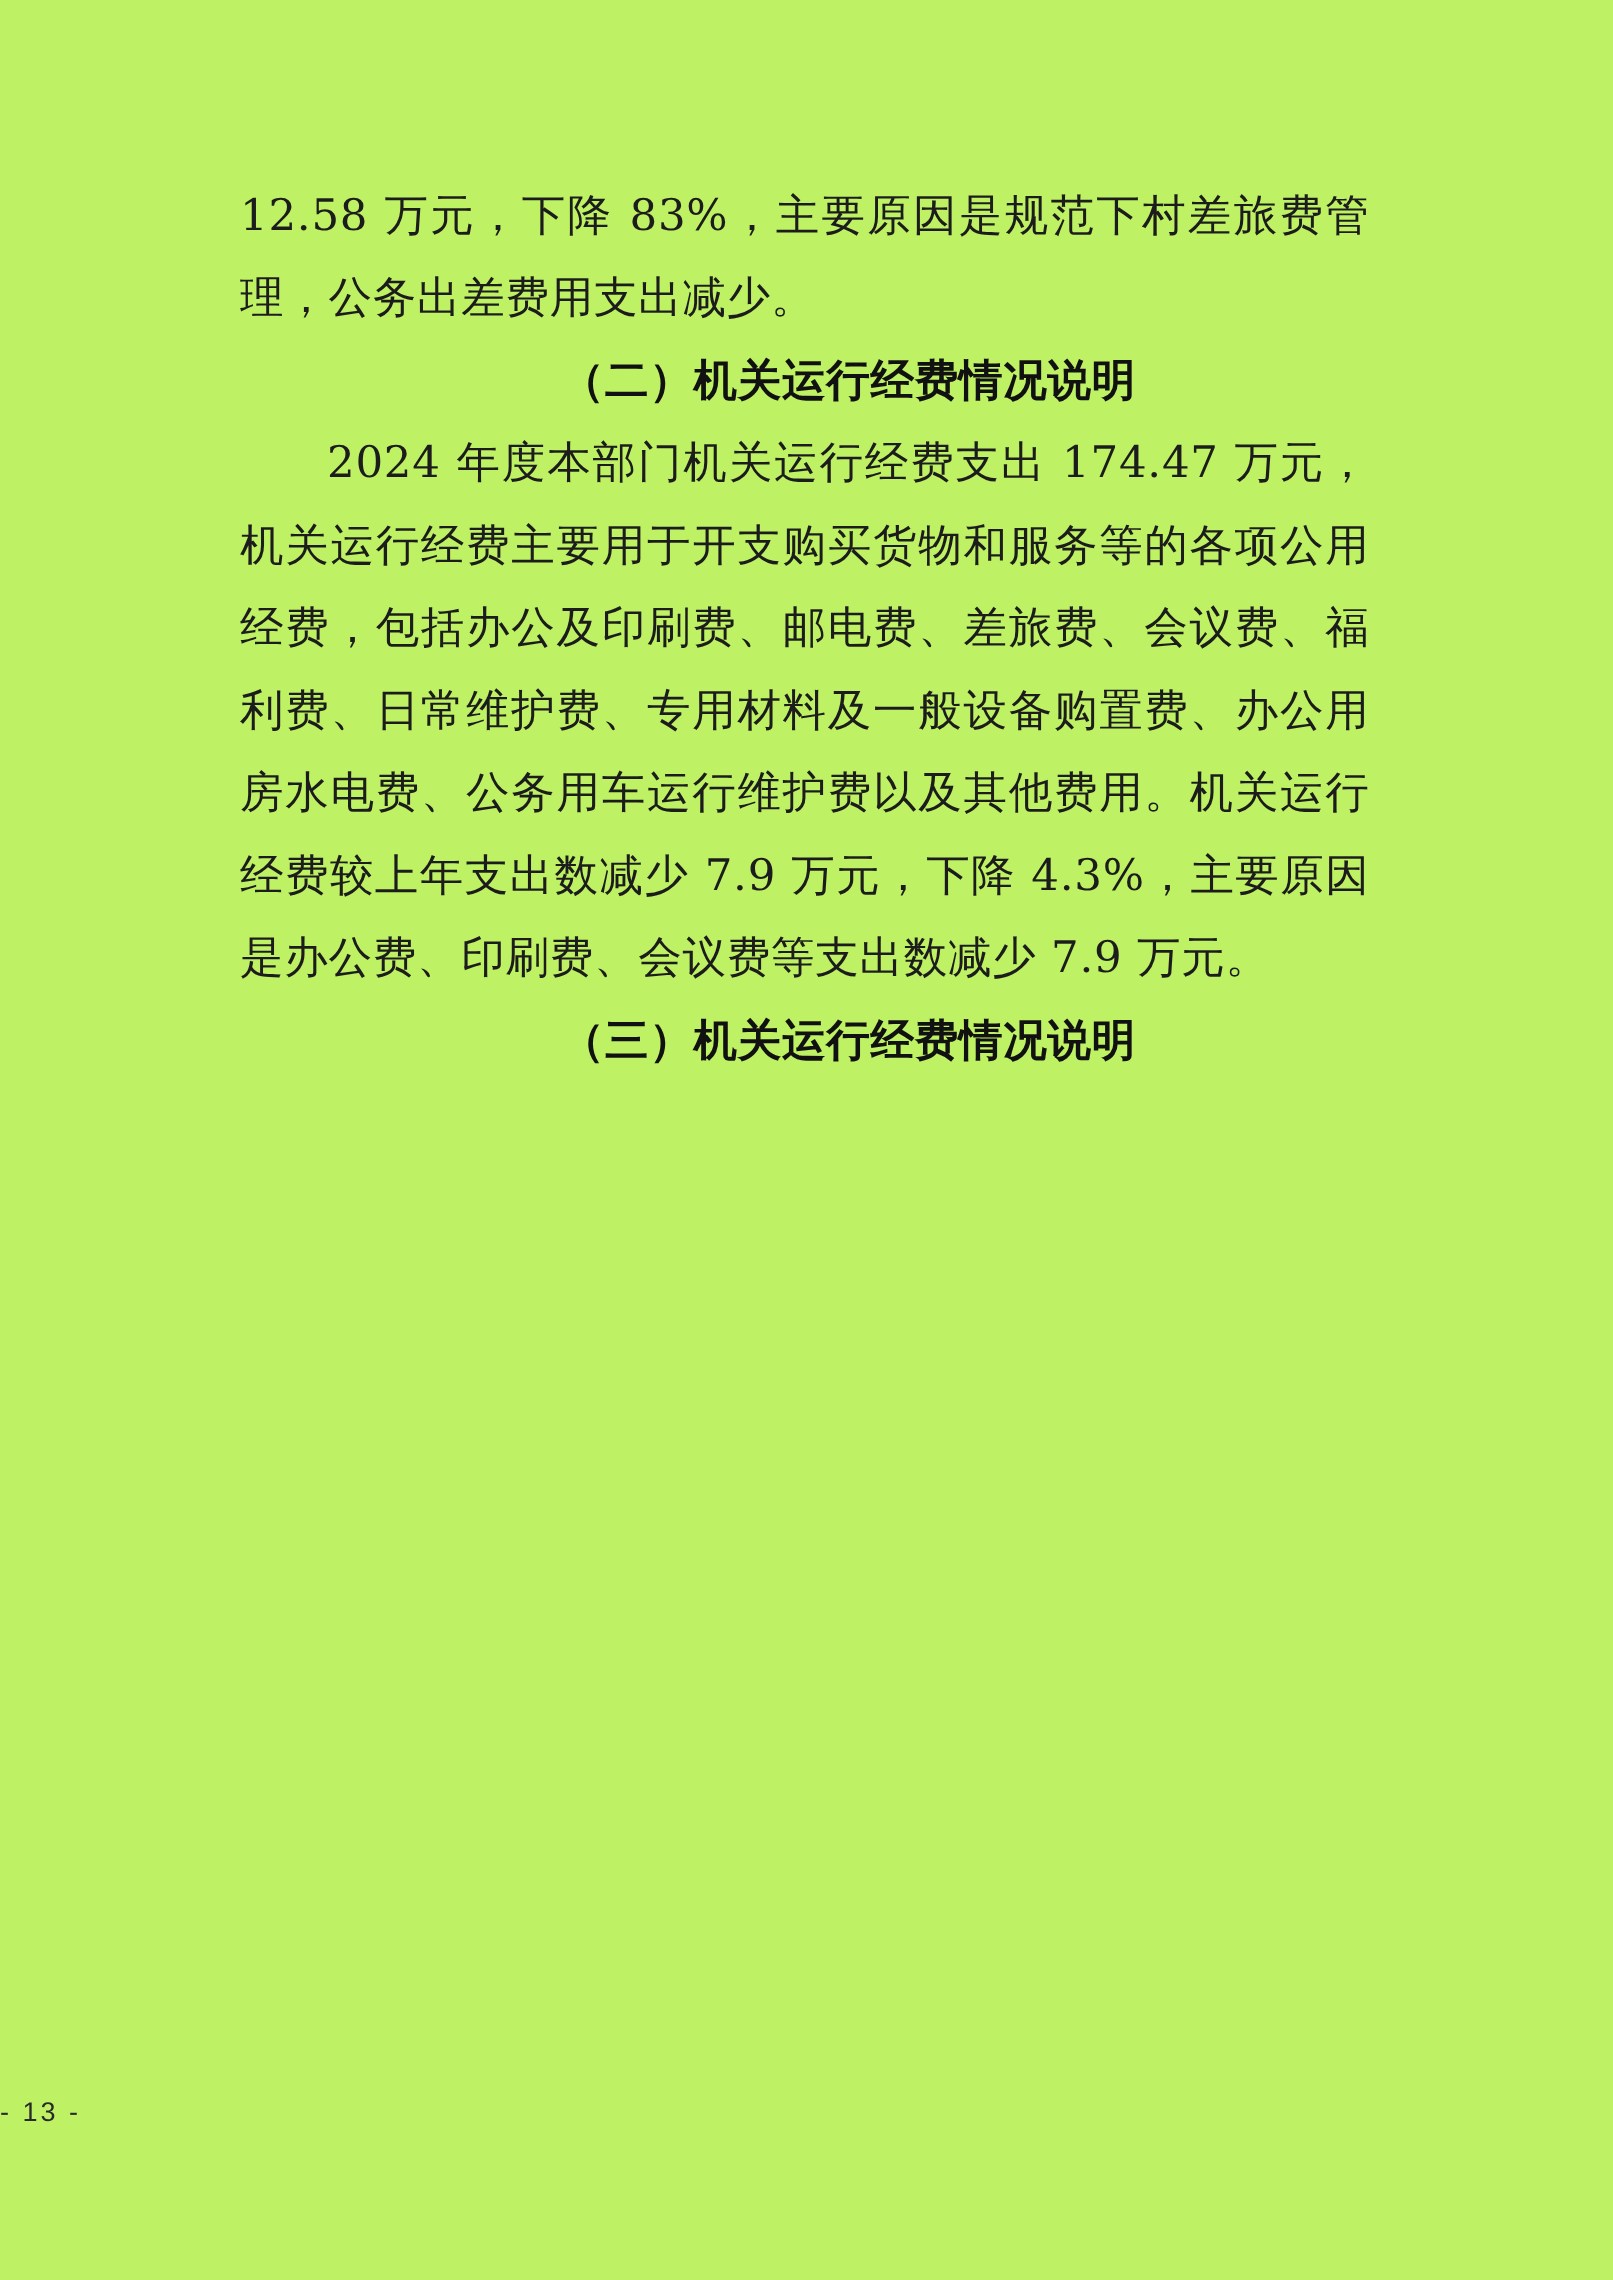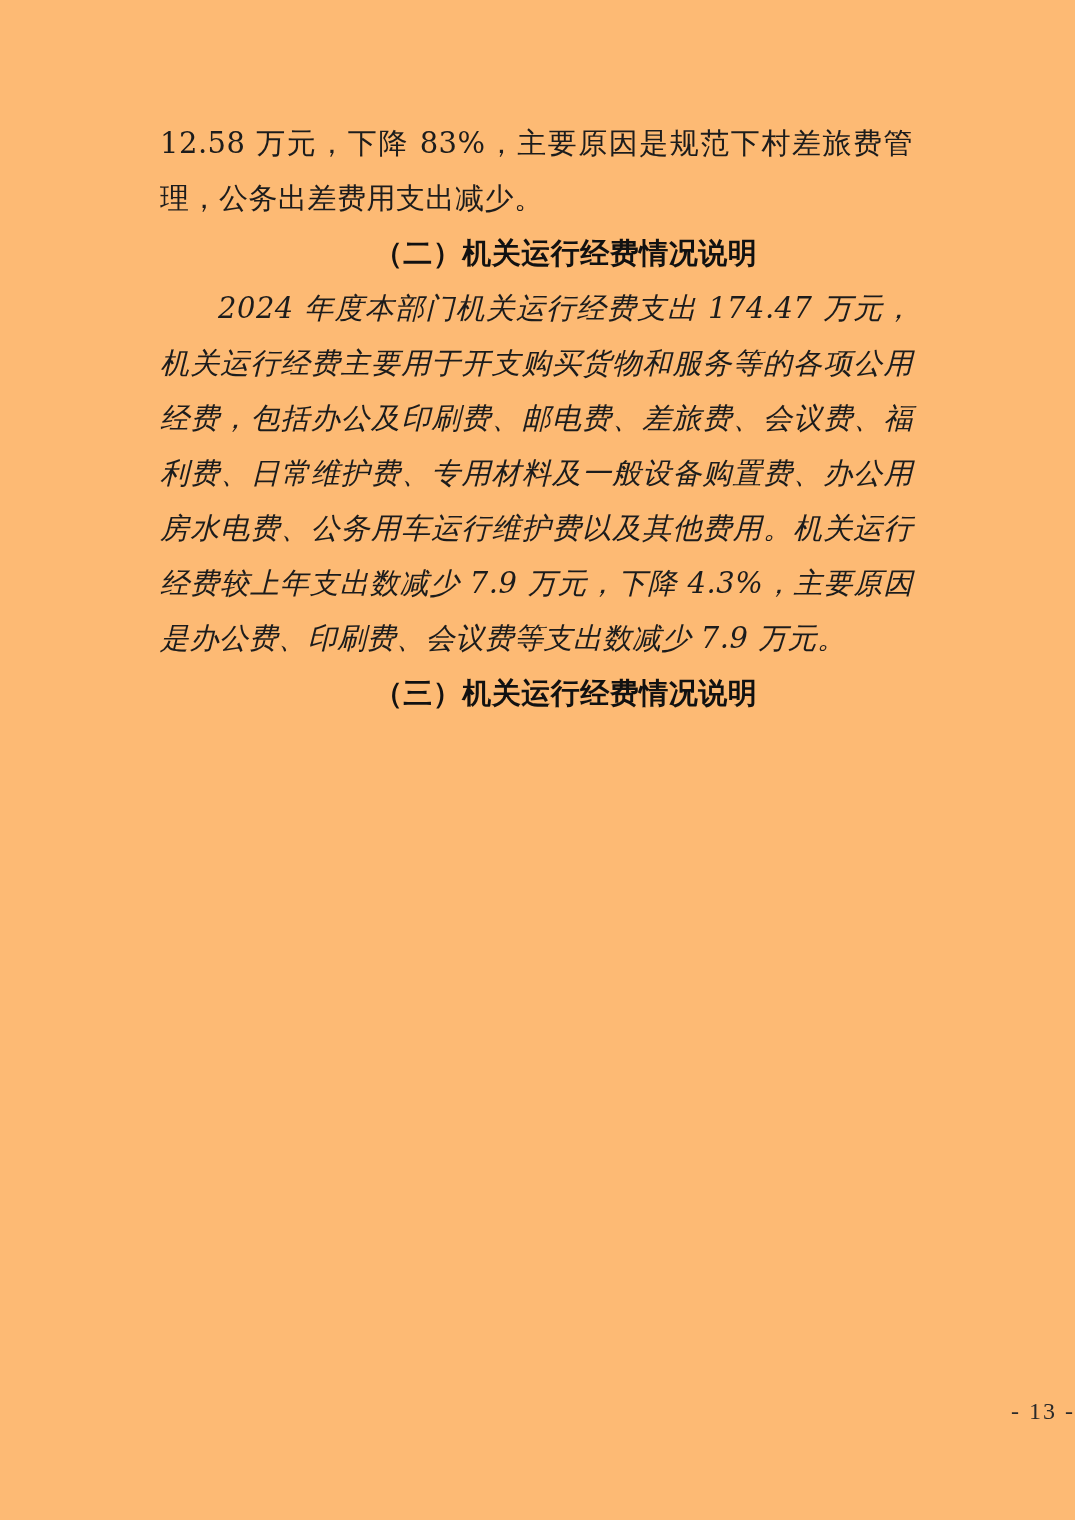--- a/index.html
+++ b/index.html
@@ -4,57 +4,56 @@
 <style>
   html, body {
     margin: 0;
     padding: 0;
     background: #ffffff;
   }
   .page {
     position: relative;
     width: 1075px;
     height: 1520px;
-    background: #fdba74;
+    background: #bef264;
     overflow: hidden;
   }
   .content {
     position: absolute;
     left: 160px;
     top: 116px;
     width: 753px;
   }
   .content p {
     margin: 0;
     padding: 0;
     font-family: "DejaVu Serif", "Liberation Serif", serif;
     font-size: 29px;
     line-height: 55px;
     color: #1c1c1c;
     text-align: justify;
     letter-spacing: 0.5px;
   }
   .content p.indent {
     text-indent: 2em;
-    font-style: italic;
   }
   .content p.heading {
     font-weight: 700;
     text-indent: 2em;
     text-align: center;
     color: #111111;
   }
   .page-number {
     position: absolute;
     top: 1398px;
     left: 0;
     right: 0;
-    text-align: right;
-    font-family: Liberation Serif, serif;
-    font-size: 24px;
+    text-align: left;
+    font-family: Liberation Sans, sans-serif;
+    font-size: 18px;
     color: #2a2a2a;
     letter-spacing: 2px;
   }
 </style>
 </head>
 <body>
 
 <div class="page">
   <div class="content">
     <p class="body-para">12.58 万元，下降 83%，主要原因是规范下村差旅费管理，公务出差费用支出减少。</p>

